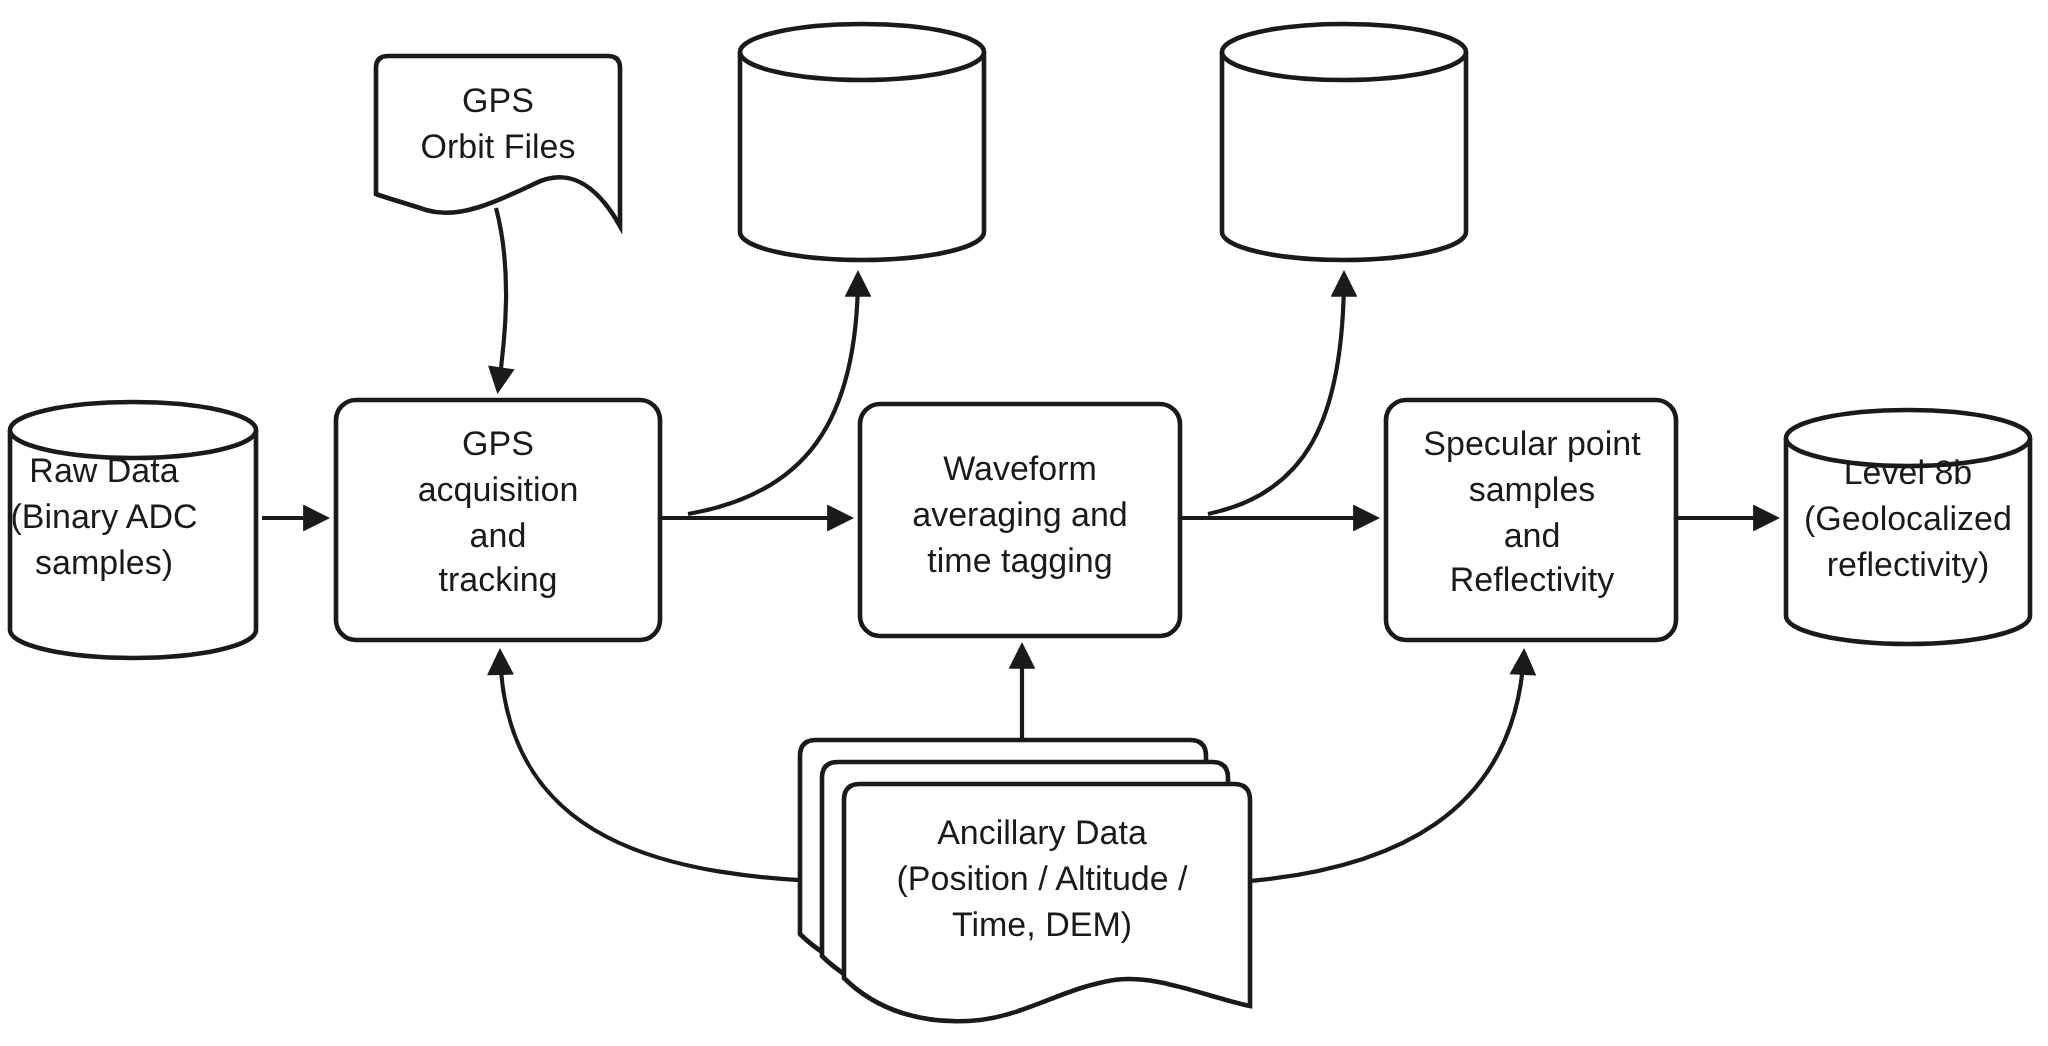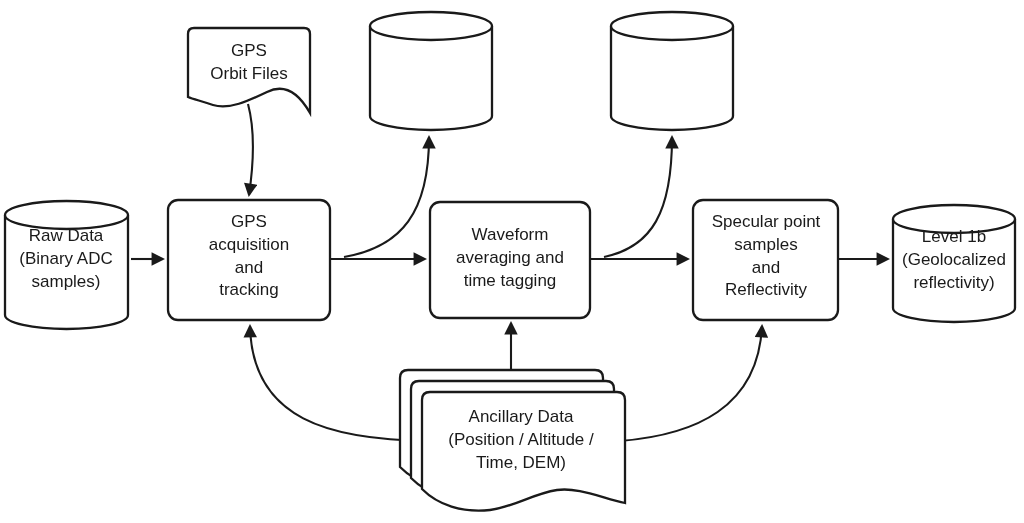--- a/index.html
+++ b/index.html
@@ -88,35 +88,35 @@
     <g>
       <path class="shape" d="M 893 219 L 893 308 A 61 14 0 0 0 1015 308 L 1015 219"></path>
       <ellipse class="shape" cx="954" cy="219" rx="61" ry="14"></ellipse>
     </g>
 
     <rect class="shape" x="168" y="200" width="162" height="120" rx="10" ry="10"></rect>
     <rect class="shape" x="430" y="202" width="160" height="116" rx="10" ry="10"></rect>
     <rect class="shape" x="693" y="200" width="145" height="120" rx="10" ry="10"></rect>
   </svg>
 
-  <div class="node-label" style="left:66px; top:259px;">Raw Data
+  <div class="node-label" style="left:52px; top:259px;">Raw Data
 (Binary ADC
 samples)</div>
   <div class="node-label" style="left:249px; top:63px;">GPS
 Orbit Files</div>
   <div class="node-label" style="left:249px; top:257px;">GPS
 acquisition
 and
 tracking</div>
   <div class="node-label" style="left:510px; top:258px;">Waveform
 averaging and
 time tagging</div>
   <div class="node-label" style="left:766px; top:257px;">Specular point
 samples
 and
 Reflectivity</div>
-  <div class="node-label" style="left:954px; top:260px;">Level 1b
+  <div class="node-label" style="left:954px; top:260px;">Level 8b
 (Geolocalized
 reflectivity)</div>
   <div class="node-label" style="left:521px; top:440px;">Ancillary Data
 (Position / Altitude /
 Time, DEM)</div>
 </div>
 
 </body></html>

